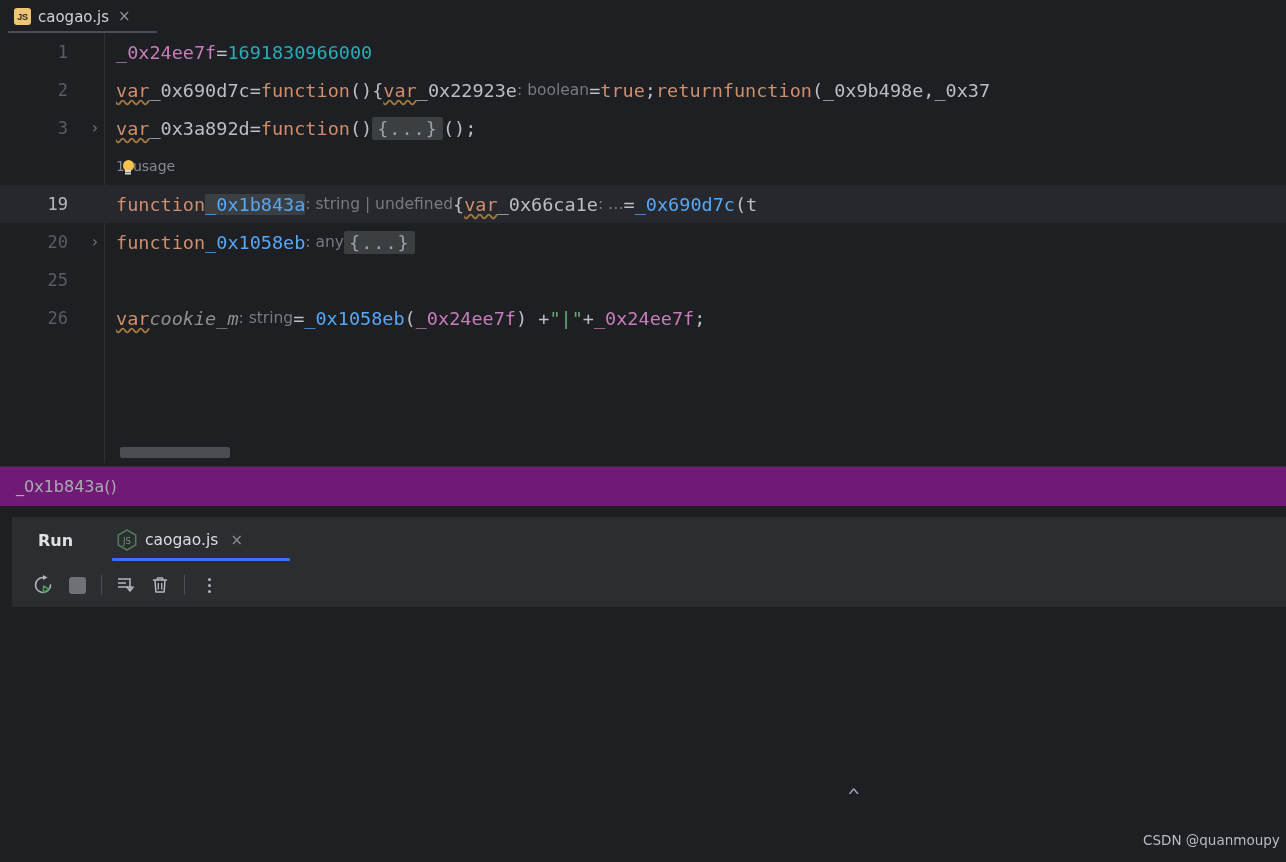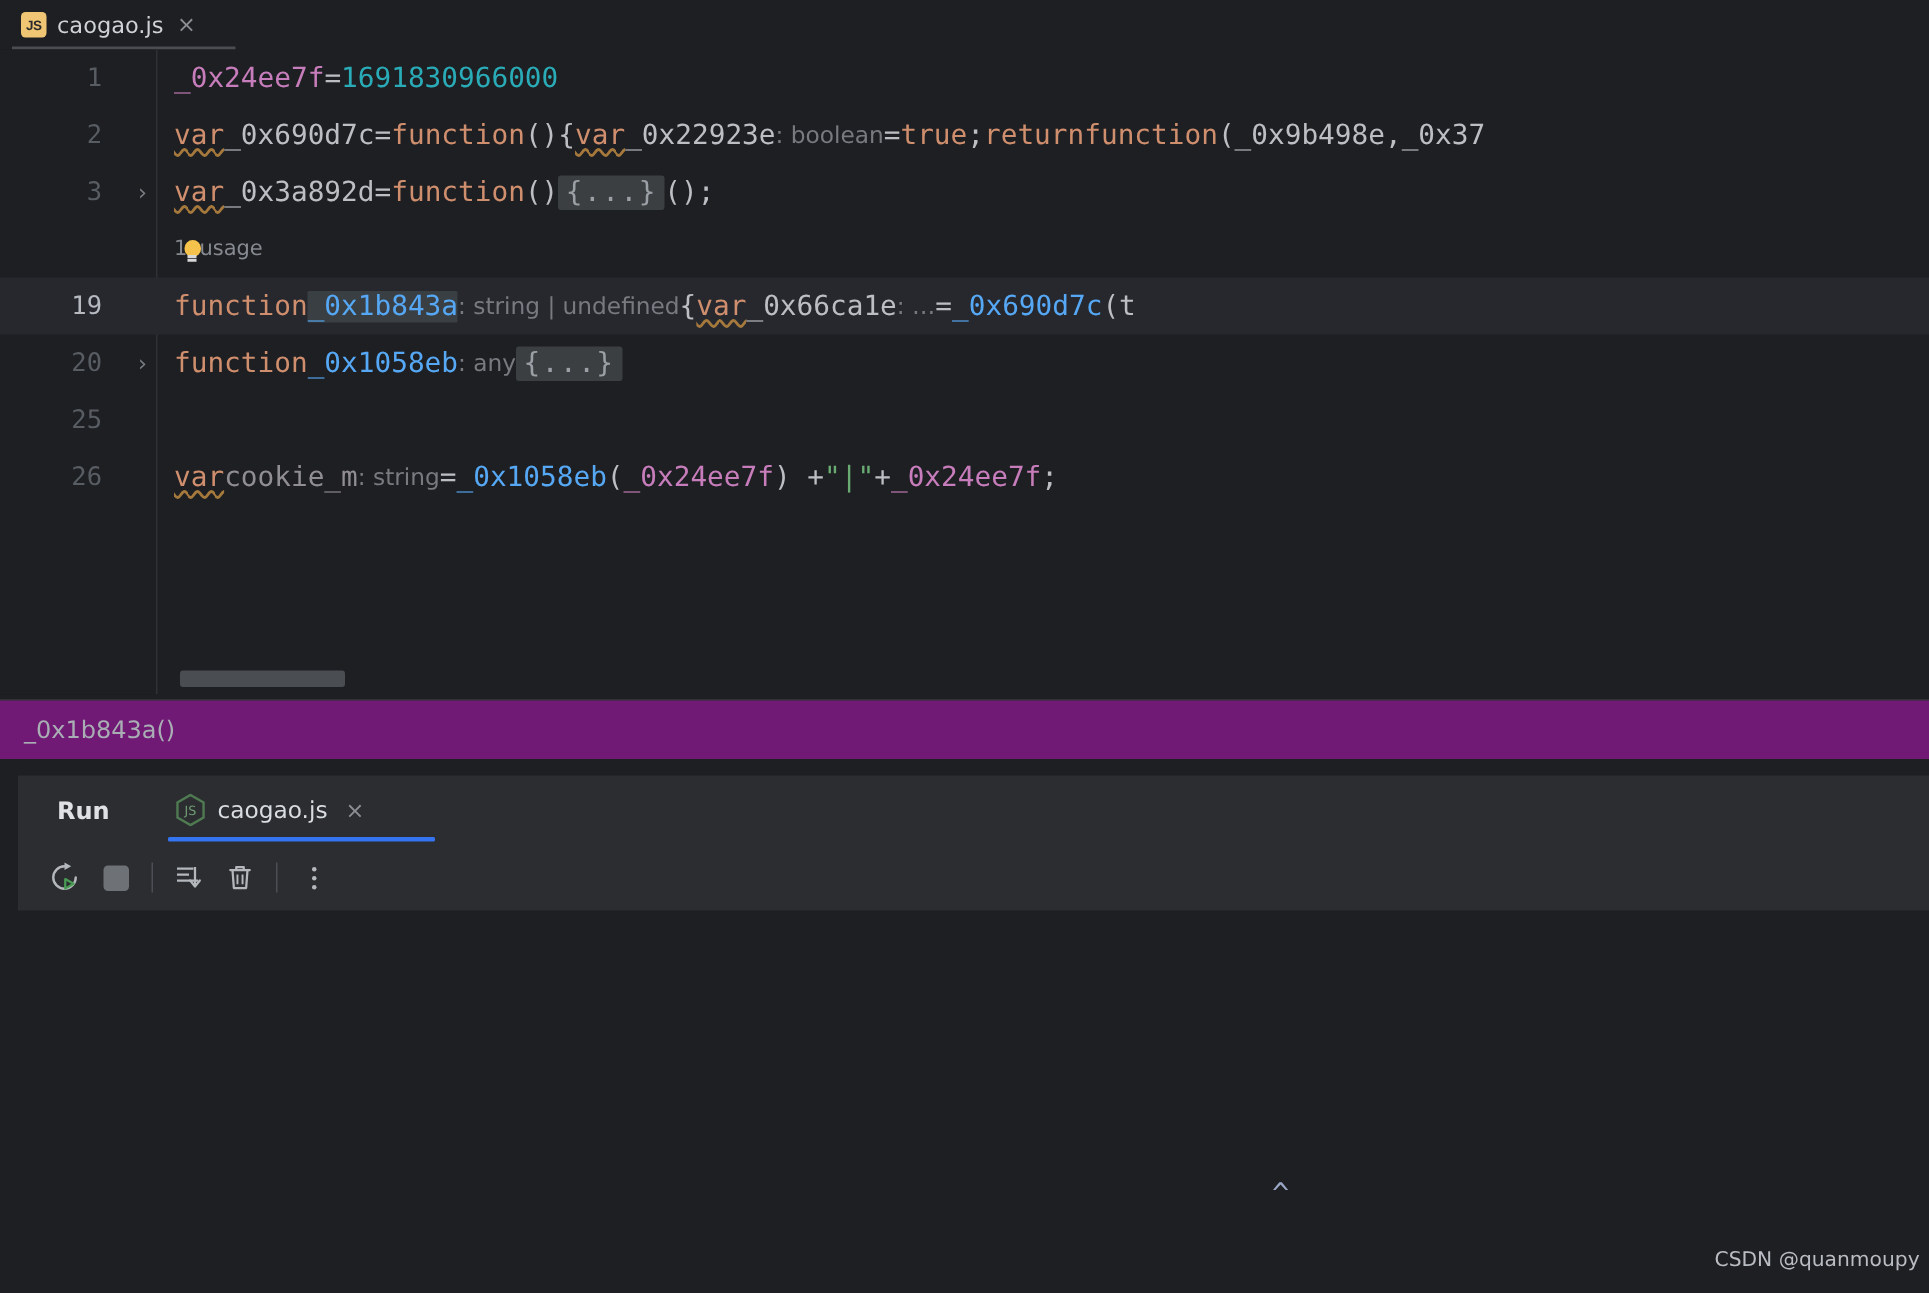--- a/index.html
+++ b/index.html
@@ -89,21 +89,21 @@
 
   
   .kw   { color: #cf8e6d; text-align: center; }
   .num  { color: #2aacb8; }
   .str  { color: #6aab73; }
   .fn   { color: #56a8f5; }
   .var  { color: #c77dbb; }
   .pink { color: #c77dbb; }
   .plain{ color: #bcbec4; }
   .type { color: #787a80; font-family: "DejaVu Sans", sans-serif; font-size: 15.5px; }
-  .italic-gray { color: #908e93; }
+  .italic-gray { color: #908e93; font-style: italic; }
   .wavy { text-decoration: underline wavy #a5783c; text-decoration-skip-ink: none; text-underline-offset: 3px; }
   .sel { background: #3a3f44; border-radius: 1px; }
   .fold-box {
     background: #3c3f41; color: #9aa0a6; border-radius: 2px;
     padding: 1px 5px; letter-spacing: 1px;
   }
 
   
   .h-scroll {
     position: absolute; left: 120px; top: 414px;

